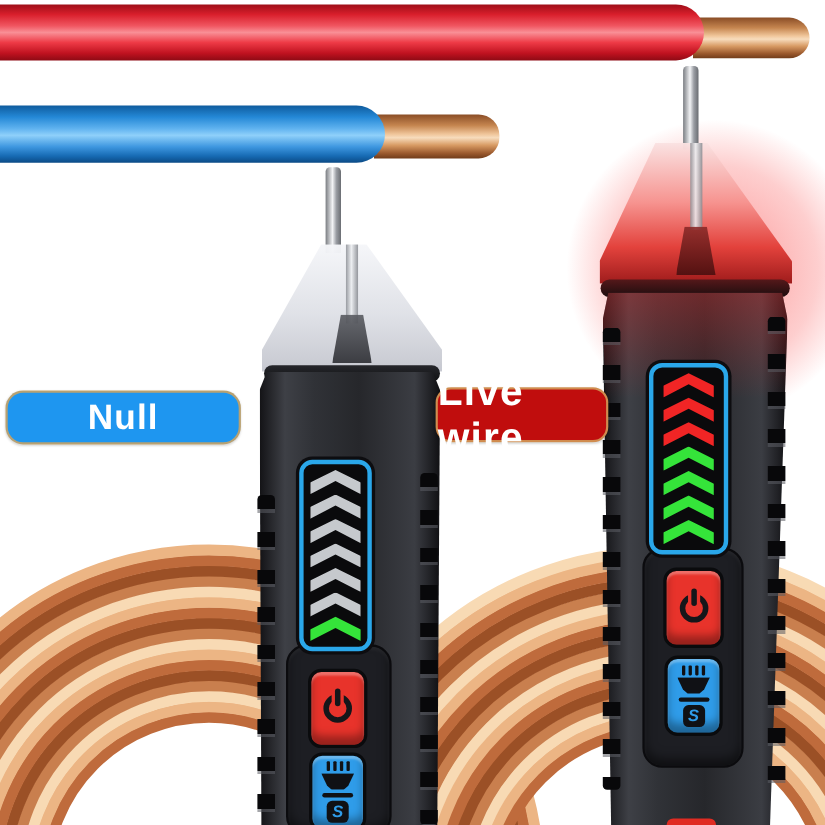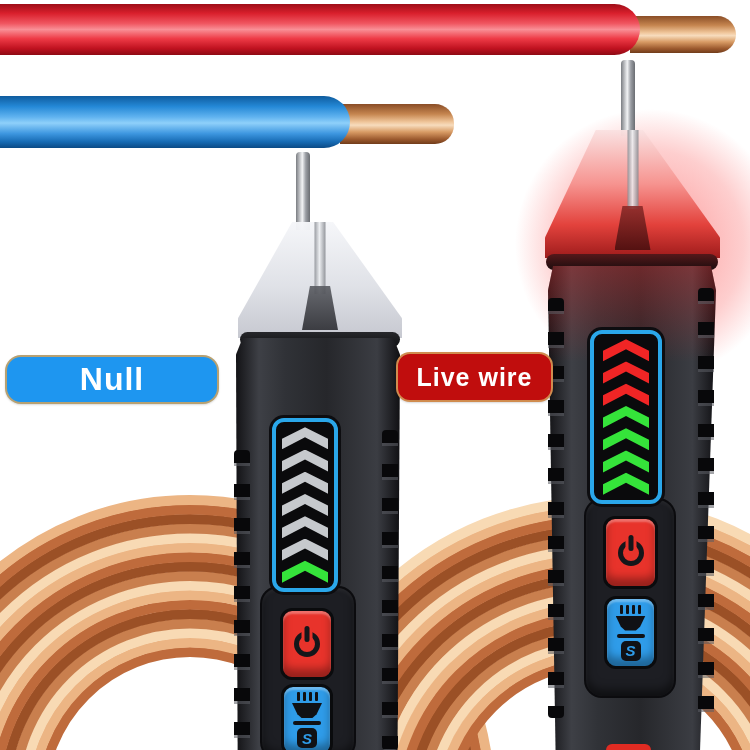--- a/index.html
+++ b/index.html
@@ -15,21 +15,21 @@
   .copper-red{left:630px;top:16px;width:106px;height:37px;}
   .wire-blue{position:absolute;left:0;top:96px;width:350px;height:52px;z-index:5;border-radius:0 26px 26px 0;
     background:linear-gradient(180deg,#0f5c9e 0%,#2488d6 20%,#5fb2ef 40%,#8fd0fa 52%,#3e97e0 72%,#176bb4 88%,#0b4a85 100%);}
   .copper-blue{left:340px;top:104px;width:114px;height:40px;}
 
   
   .tag{position:absolute;z-index:6;display:flex;align-items:center;justify-content:center;
        color:#fff;font-weight:800;letter-spacing:1px;
        border:2px solid rgba(210,163,92,.85);box-shadow:0 1px 2px rgba(0,0,0,.15);}
   .tag-null{left:5px;top:355px;width:210px;height:45px;border-radius:16px;background:#1e96f0;font-size:32px;}
-  .tag-live{left:396px;top:352px;width:153px;height:46px;border-radius:14px;background:#c00d0d;font-size:25px;}
+  .tag-live{left:396px;top:352px;width:153px;height:46px;border-radius:14px;background:#c00d0d;font-size:37px;}
 
   
   .pen{position:absolute;z-index:3;}
   .probe{position:absolute;border-radius:4px 4px 0 0;
     background:linear-gradient(90deg,#7a7d82,#f2f3f5 45%,#9a9da3 70%,#6a6d72);}
   .cone{position:absolute;}
   .cone-rod{position:absolute;left:50%;transform:translateX(-50%);top:0;width:11px;height:62%;opacity:.85;
     background:linear-gradient(90deg,#8b8e94,#eceef1 45%,#84878d);}
   .cone-sensor{position:absolute;left:50%;transform:translateX(-50%);bottom:8px;width:36px;height:44px;
     clip-path:polygon(22% 0,78% 0,100% 100%,0 100%);

